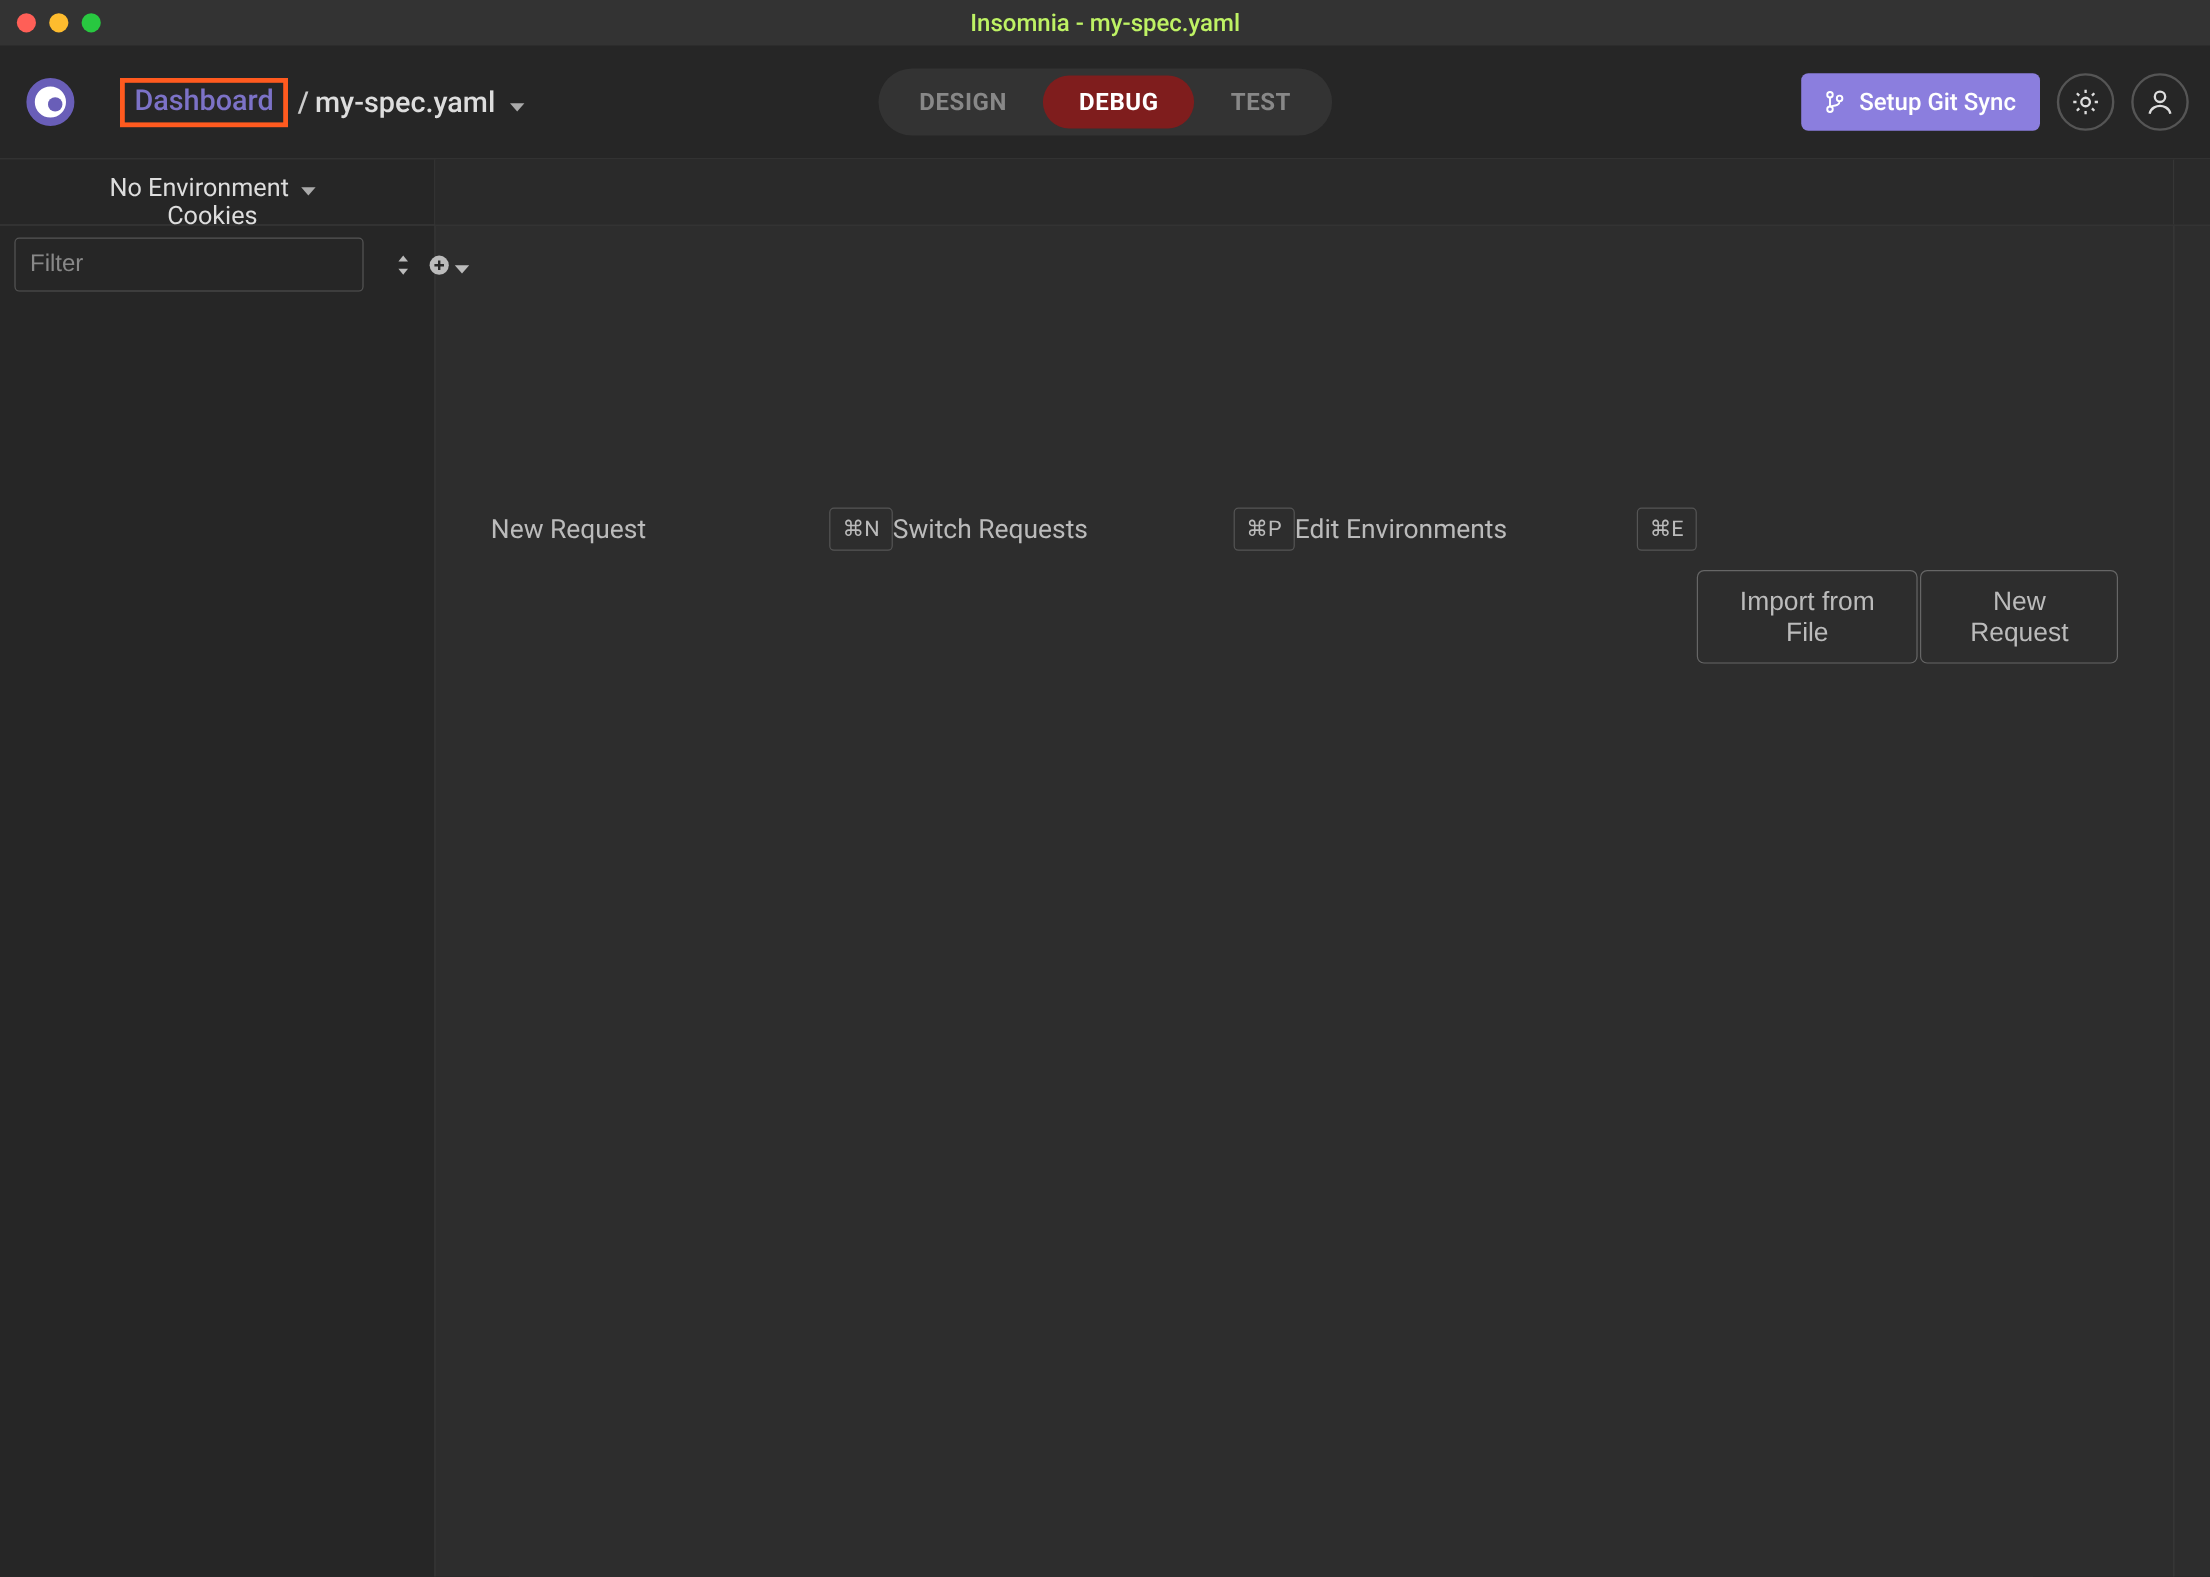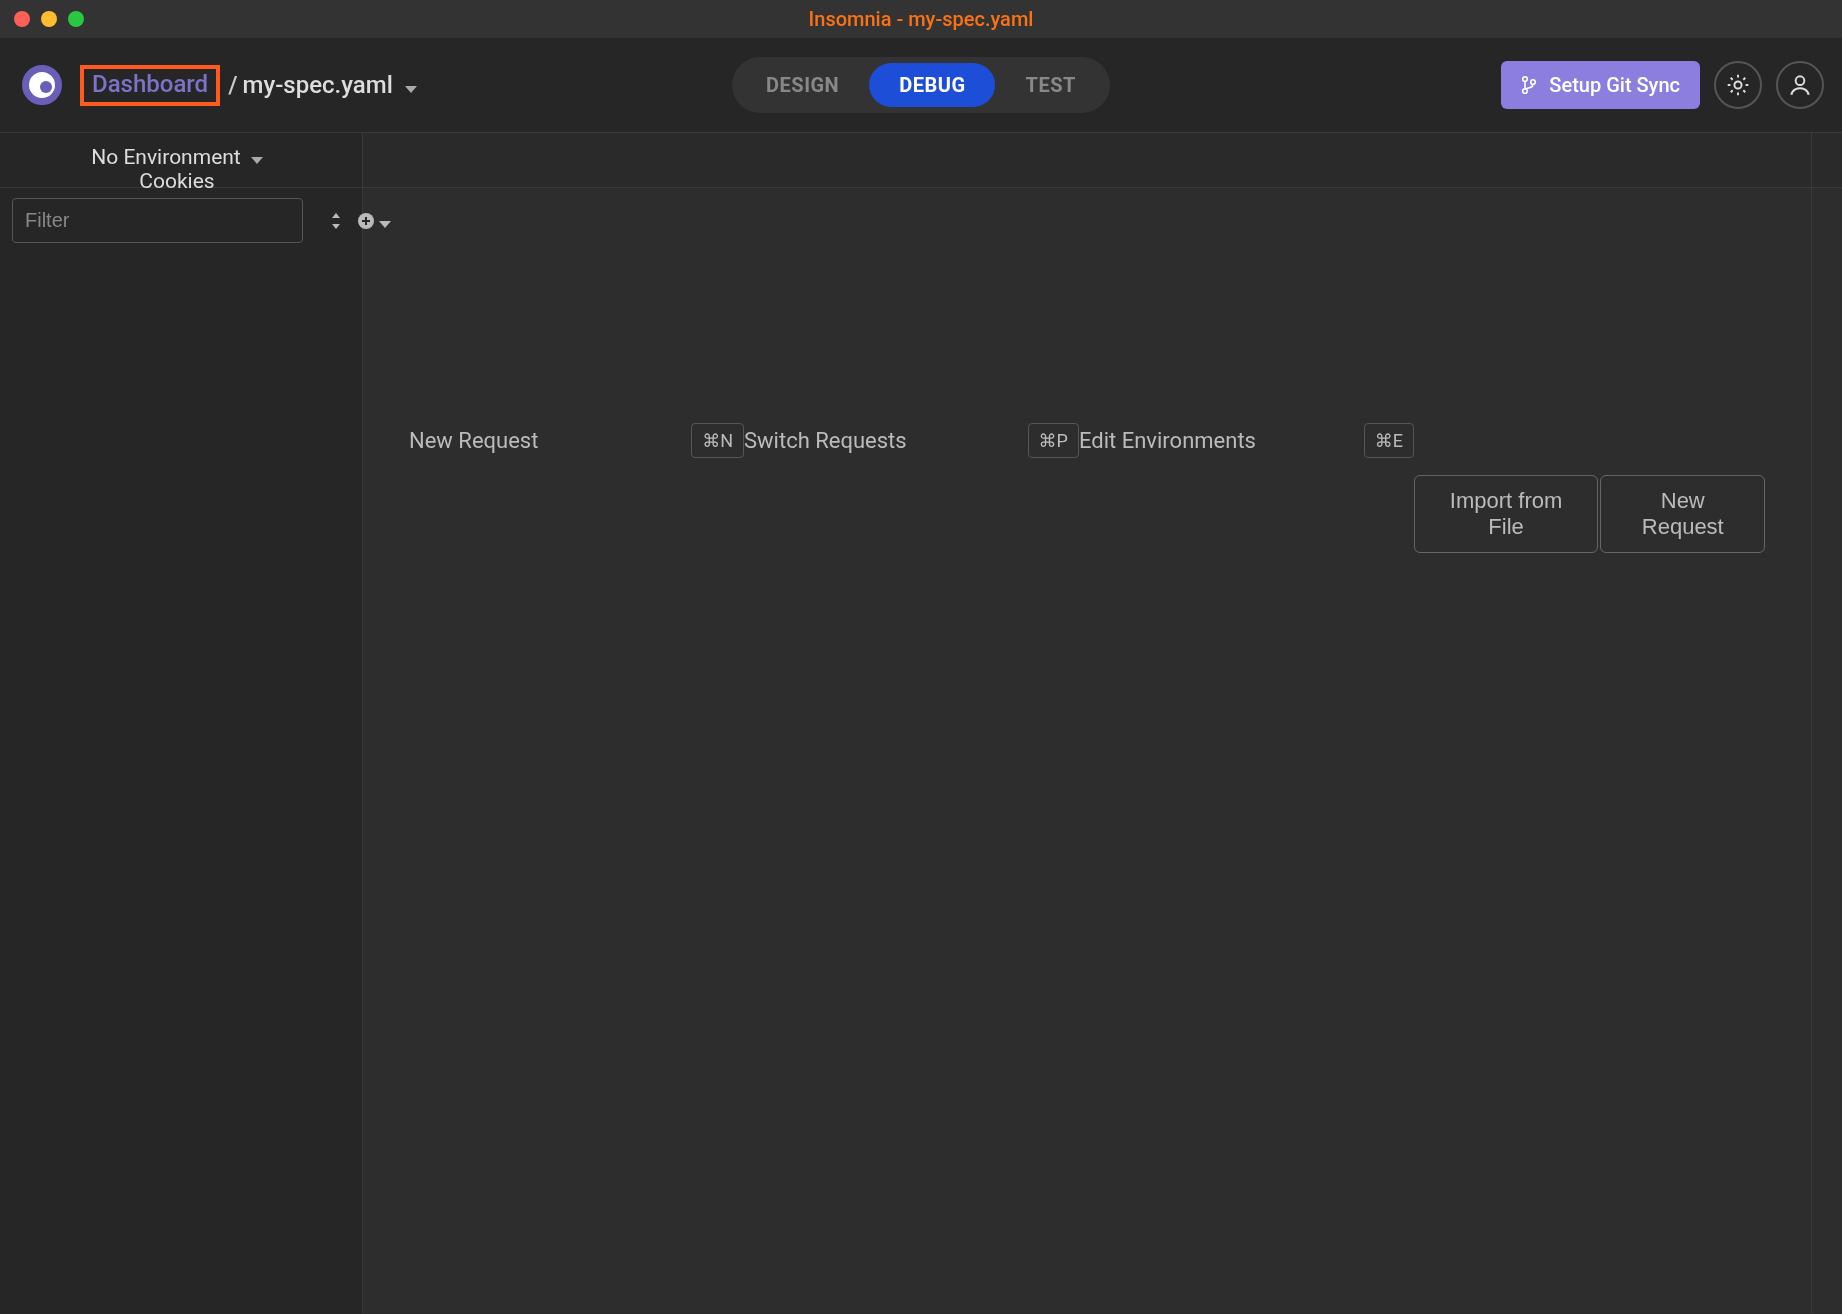--- a/index.html
+++ b/index.html
@@ -29,21 +29,21 @@
     height: 16px;
     border-radius: 50%;
   }
   .tl-close { background: #ff5f57; }
   .tl-min { background: #febc2e; }
   .tl-max { background: #28c840; }
   .title-text {
     position: absolute;
     left: 50%;
     transform: translateX(-50%);
-    color: #f97316;
+    color: #bef264;
     font-size: 20px;
     font-weight: 500;
   }
   .header {
     height: 95px;
     background: #262626;
     border-bottom: 1px solid #3a3a3a;
     display: flex;
     align-items: center;
     padding: 0 18px 0 22px;
@@ -77,20 +77,21 @@
     display: flex;
     align-items: center;
     font-size: 24px;
     color: #ccc;
     font-weight: 500;
   }
   .breadcrumb-highlight {
     border: 4px solid #ff5a1f;
     padding: 1px 8px 4px 8px;
     color: #7c72c7;
+    margin-left: 20px;
   }
   .breadcrumb-sep { margin: 0 1px 0 8px; color: #ccc; }
   .breadcrumb-file { color: #ddd; margin-left: 4px; }
   .breadcrumb-caret { margin-left: 12px; color: #aaa; }
   .mode-switch {
     position: absolute;
     left: 50%;
     transform: translateX(-50%);
     display: flex;
     background: #333333;
@@ -102,21 +103,21 @@
   .mode-tab {
     padding: 10px 30px;
     border-radius: 26px;
     font-size: 20px;
     font-weight: 700;
     letter-spacing: 0.5px;
     color: #888;
     cursor: pointer;
   }
   .mode-tab.active {
-    background: #1d4ed8;
+    background: #7f1d1d;
     color: #fff;
   }
   .header-right {
     display: flex;
     align-items: center;
     gap: 14px;
   }
   .git-sync {
     background: #8b7ede;
     color: #fff;

